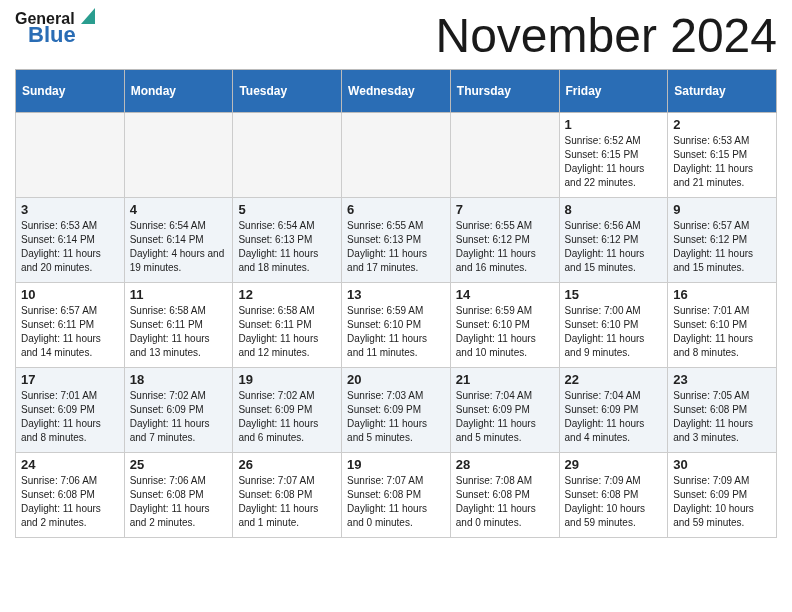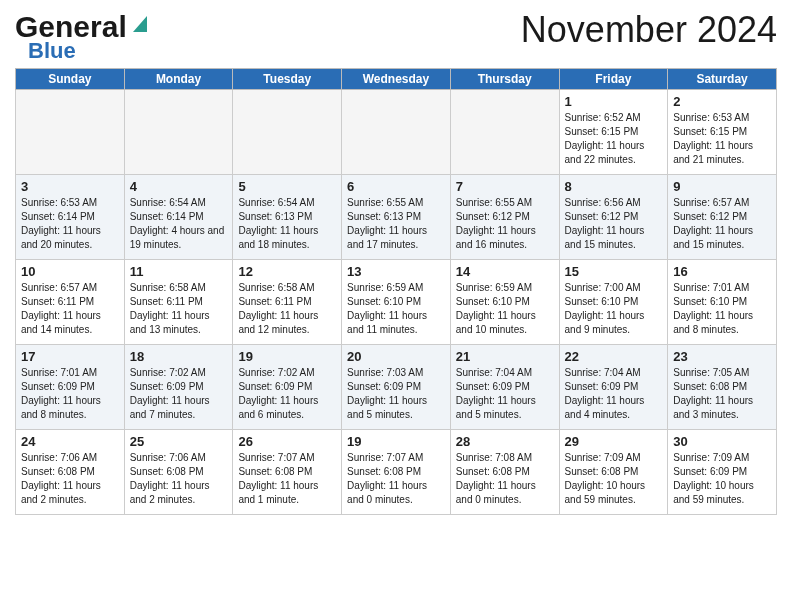--- a/index.html
+++ b/index.html
@@ -23,43 +23,43 @@
     }
     .logo {
       display: flex;
       flex-direction: column;
       align-items: flex-start;
     }
     .title-block {
       text-align: right;
     }
     .month-title {
-      font-size: 36px;
+      font-size: 48px;
       font-weight: normal;
       color: #1a1a1a;
       line-height: 1.1;
     }
     .location-subtitle {
       font-size: 15px;
       color: #333;
       margin-top: 2px;
     }
     .calendar-table {
       width: 100%;
       border-collapse: collapse;
       margin-top: 6px;
       table-layout: fixed;
     }
     .calendar-table th {
       background-color: #2a6db5;
       color: #fff;
       font-size: 12px;
       font-weight: bold;
-      text-align: center;
-      padding: 3px 6px;
+      text-align: left;
+      padding: 14px 6px;
       border: 1px solid #bbb;
     }
     .calendar-table td {
       border: 1px solid #ccc;
       vertical-align: top;
       padding: 4px 5px;
       font-size: 10.5px;
       color: #222;
       background: #fff;
       min-height: 80px;
@@ -87,21 +87,21 @@
       background: #f0f4f8 !important;
     }
   </style>
 </head>
 <body>
 
 <div class="page">
   <div class="header">
     <div class="logo">
       <div style="display:flex;align-items:center;gap:0px;">
-        <span style="font-size:30px;font-weight:bold;color:#1a1a1a;">General</span>
+        <span style="font-size:16px;font-weight:bold;color:#1a1a1a;">General</span>
         <svg width="18" height="18" viewBox="0 0 18 18" style="margin-left:2px;margin-top:-4px;">
           <polygon points="4,16 18,0 18,16" fill="#2a9d8f"></polygon>
         </svg>
       </div>
       <span style="font-size:22px;font-weight:bold;color:#2a6db5;line-height:1;margin-top:-4px;margin-left:13px;">Blue</span>
     </div>
     <div class="title-block">
       <div class="month-title">November 2024</div>
     </div>
   </div>

